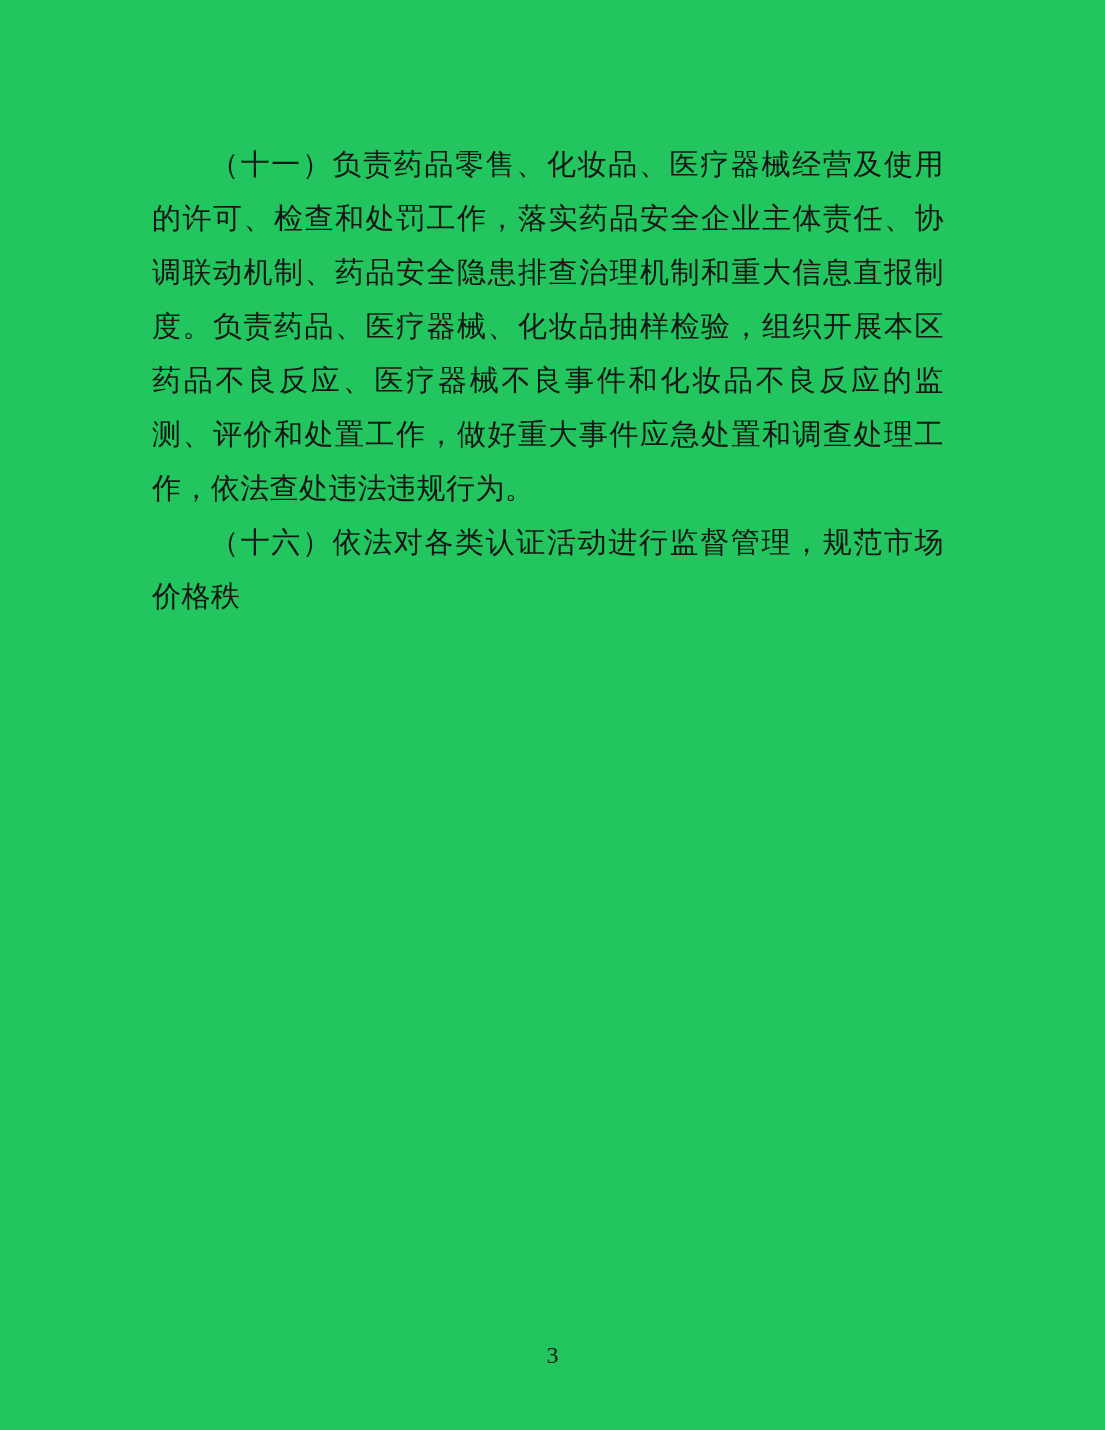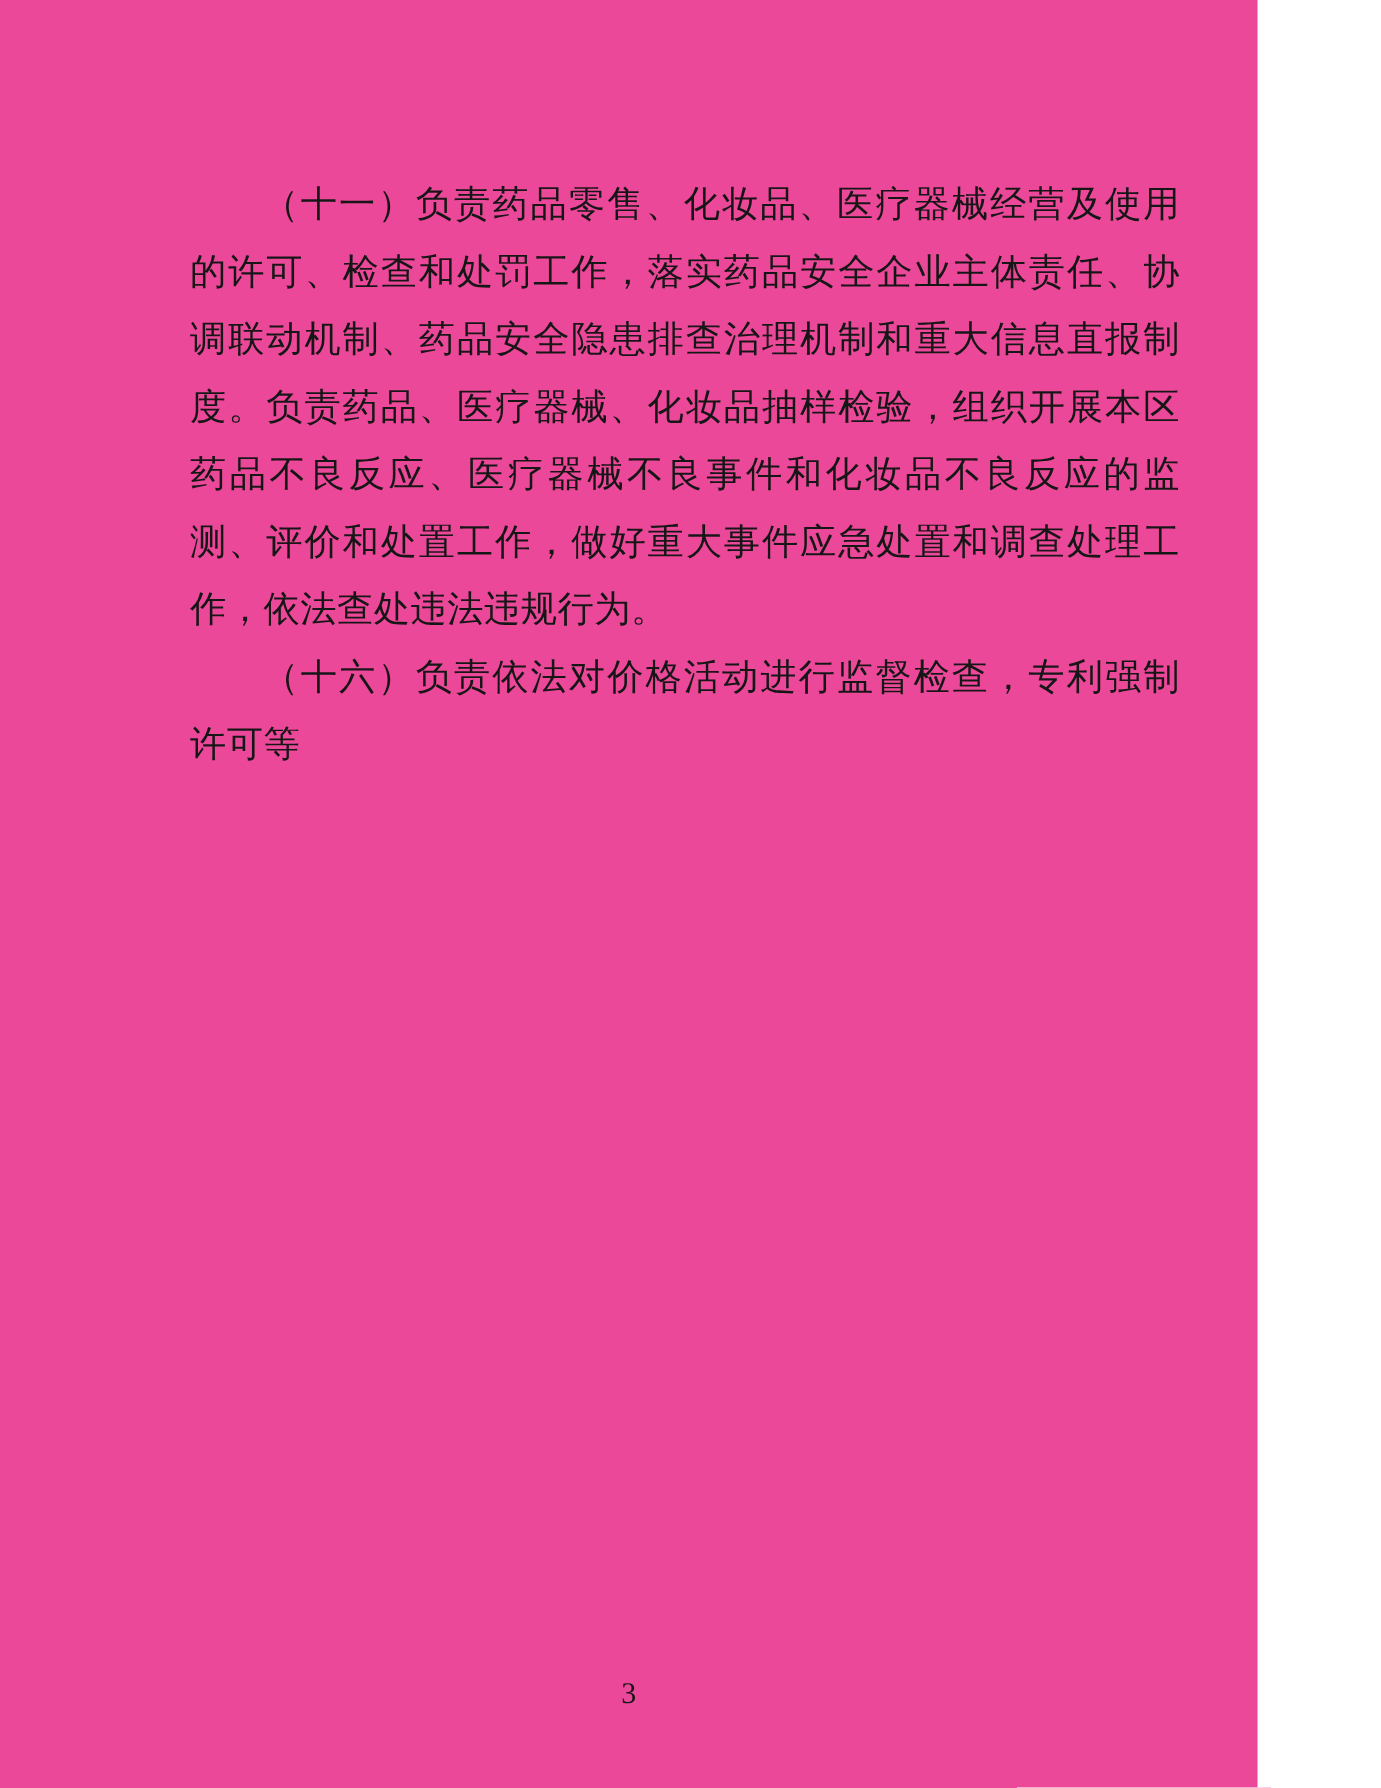--- a/index.html
+++ b/index.html
@@ -2,23 +2,23 @@
 <html><head>
 <meta charset="utf-8">
 <style>
   html, body {
     margin: 0;
     padding: 0;
     background: #ffffff;
   }
   .page {
     position: relative;
-    width: 1006px;
+    width: 1105px;
     height: 1430px;
-    background: #ec4899;
+    background: #22c55e;
     overflow: hidden;
     font-family: "Liberation Serif", "DejaVu Serif", serif;
     color: #161616;
   }
   .content {
     position: absolute;
     left: 152px;
     top: 137px;
     width: 792px;
   }
@@ -48,18 +48,18 @@
     color: #161616;
     font-family: "Liberation Serif", "DejaVu Serif", serif;
   }
 </style>
 </head>
 <body>
 
 <div class="page">
   <div class="content">
     <p class="para">（十一）负责药品零售、化妆品、医疗器械经营及使用的许可、检查和处罚工作，落实药品安全企业主体责任、协调联动机制、药品安全隐患排查治理机制和重大信息直报制度。负责药品、医疗器械、化妆品抽样检验，组织开展本区药品不良反应、医疗器械不良事件和化妆品不良反应的监测、评价和处置工作，做好重大事件应急处置和调查处理工作，依法查处违法违规行为。</p>
-    <p class="para">（十六）负责依法对价格活动进行监督检查，专利强制许可等</p>
+    <p class="para">（十六）依法对各类认证活动进行监督管理，规范市场价格秩</p>
   </div>
   <div class="footer">
     <span class="page-number">3</span>
   </div>
 </div>
 
 </body></html>

